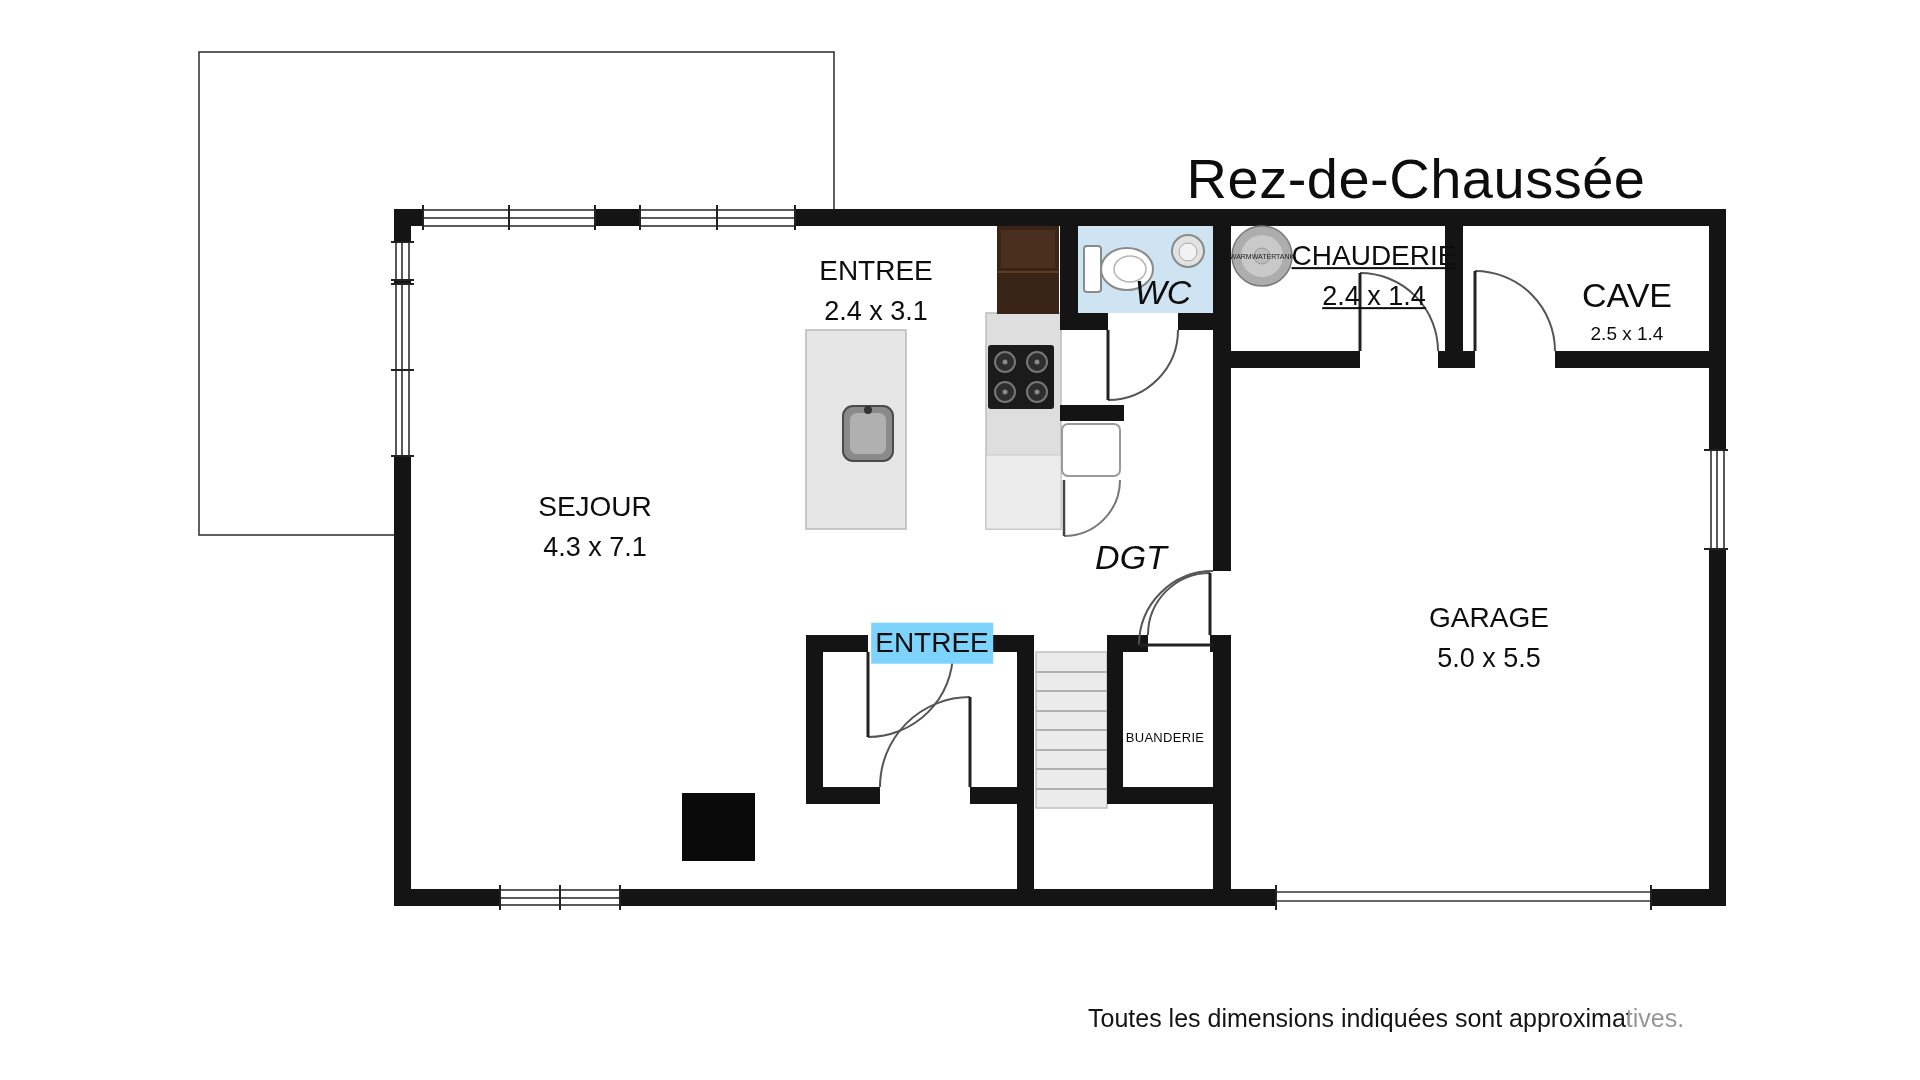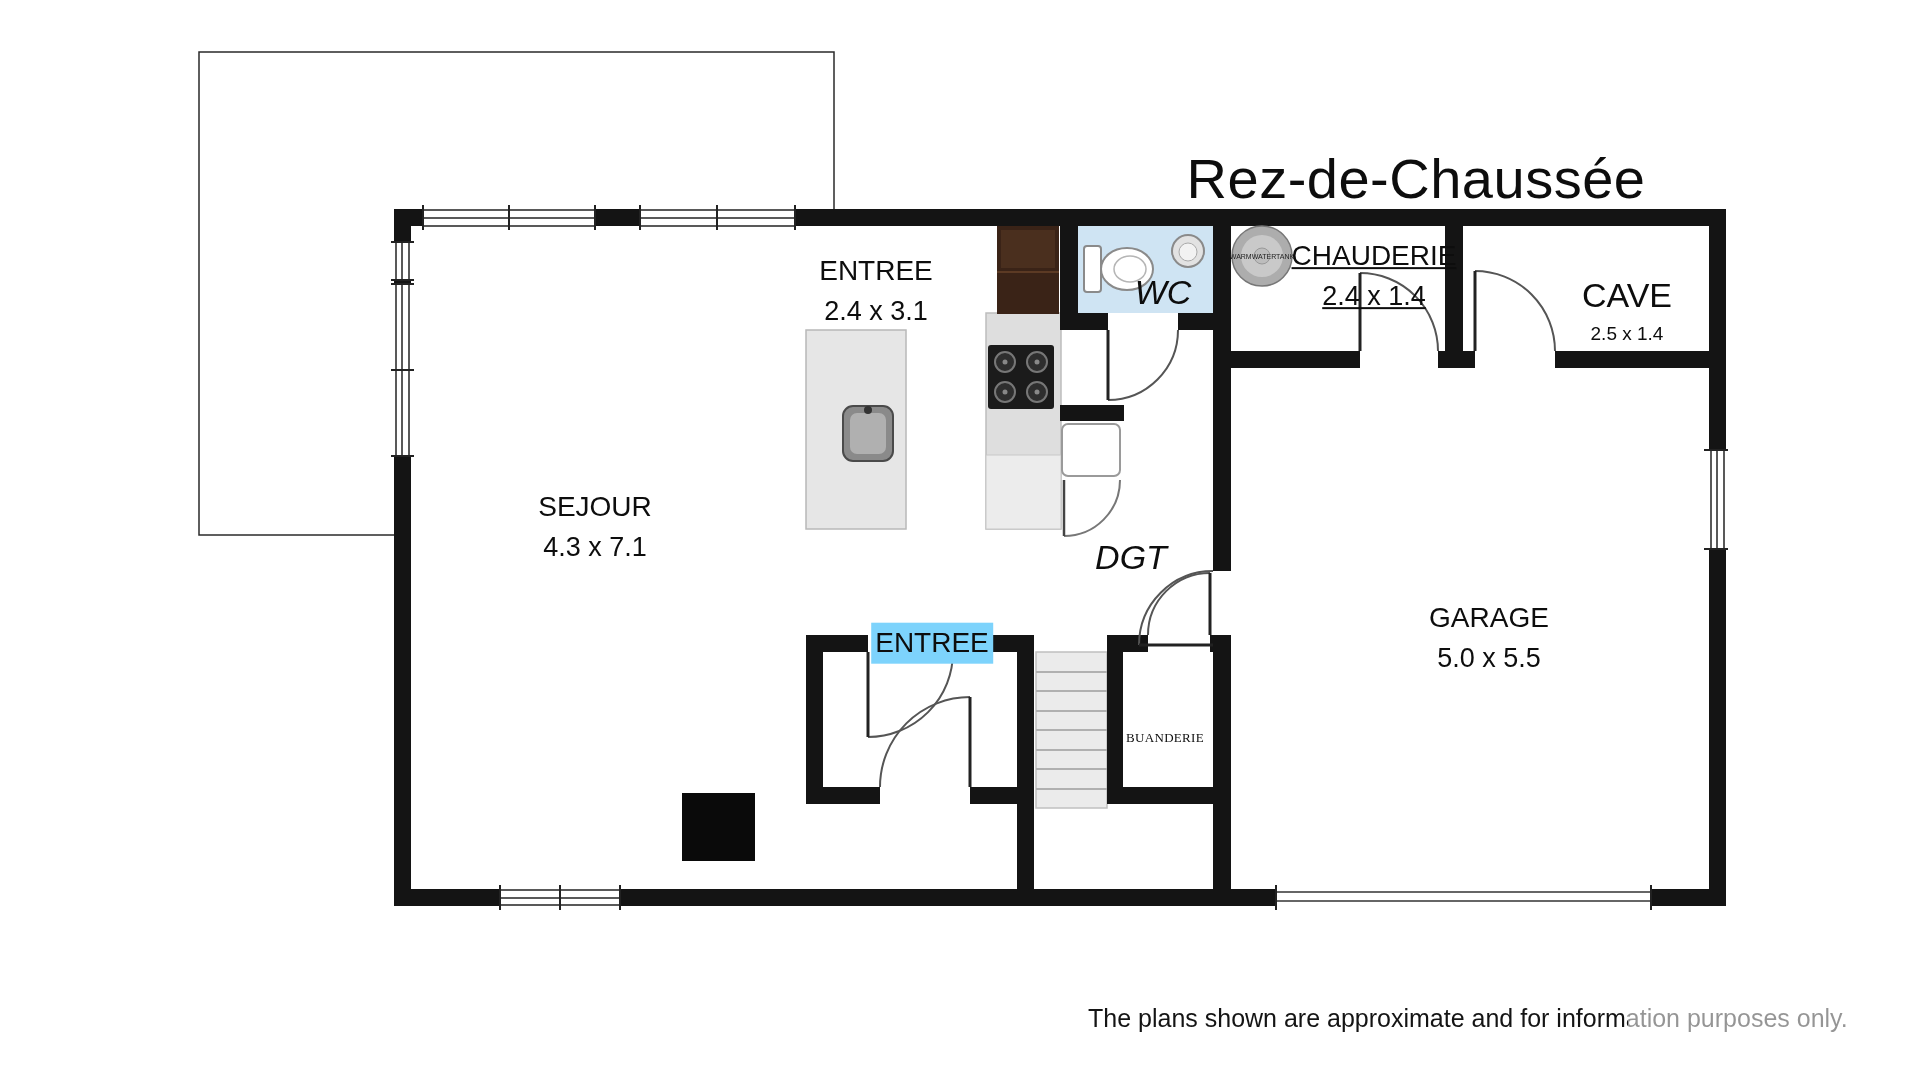--- a/index.html
+++ b/index.html
@@ -17,21 +17,21 @@
   .lbl{
     position:absolute;transform:translate(-50%,-50%);
     text-align:center;white-space:nowrap;color:#0d0d0d;line-height:1.45;
   }
   .room-name{font-size:28px;}
   .room-dims{font-size:27px;}
   .lbl.cave .room-name{font-size:34px;}
   .lbl.cave .room-dims{font-size:19px;}
   .lbl.wc .room-name,.lbl.dgt .room-name{font-size:34px;font-style:italic;}
   .lbl.entree .room-name{background:#7dd3fc;padding:0 4px;font-size:28px;}
-  .lbl.buanderie .room-name{font-size:13px;letter-spacing:0.3px;font-family:Liberation Serif, serif;}
+  .lbl.buanderie .room-name{font-size:13px;letter-spacing:0.3px;}
   .footer{
     position:absolute;left:1088px;top:1002px;width:830px;
     font-size:25px;line-height:33px;color:#141414;z-index:5;
   }
   .footer-fade{
     position:absolute;left:1628px;top:998px;width:292px;height:70px;
     background:rgba(255,255,255,0.55);z-index:6;
   }
 </style>
 </head>
@@ -278,15 +278,15 @@
 
 <div class="lbl entree" style="left:932px;top:643px;">
   <div class="room-name">ENTREE</div>
 </div>
 
 <div class="lbl buanderie" style="left:1165px;top:738px;">
   <div class="room-name">BUANDERIE</div>
 </div>
 
 <div class="footer">
-  <div>The plans shown are approximate and for information purposes only.</div>
+  <div>Toutes les dimensions indiquées sont approximatives.</div>
 </div>
 <div class="footer-fade"></div>
 
 </body></html>

